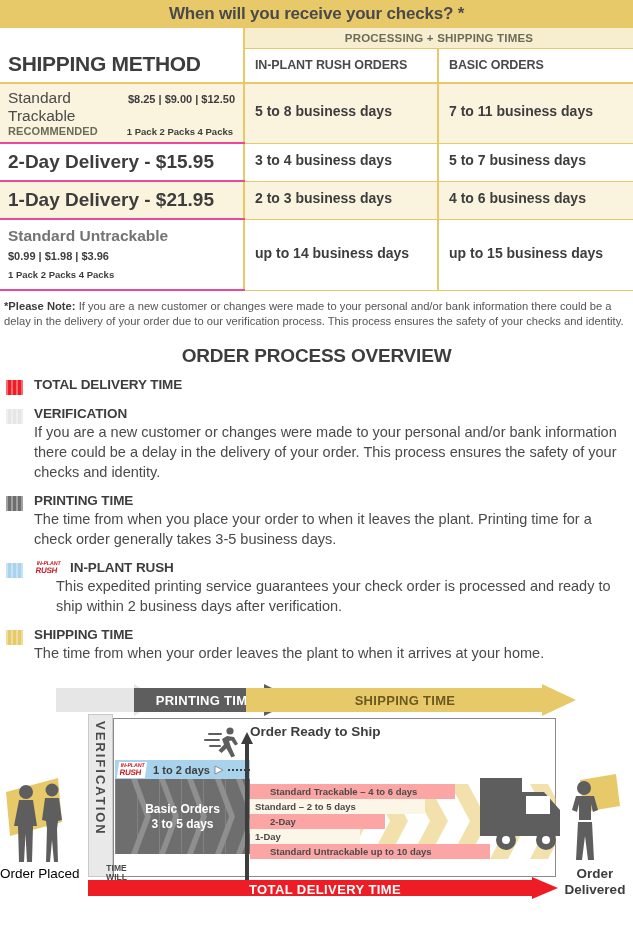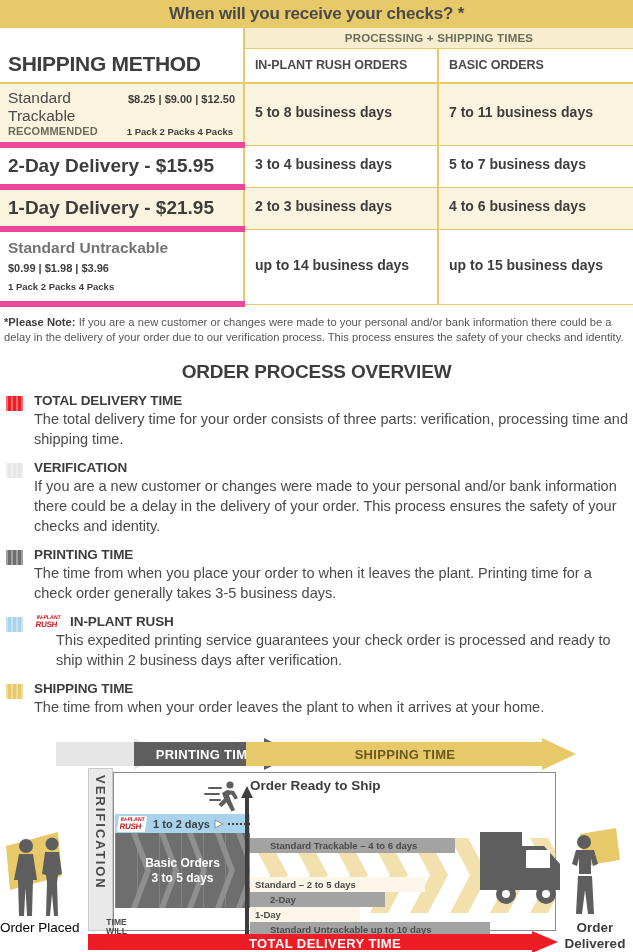--- a/index.html
+++ b/index.html
@@ -50,21 +50,21 @@
     padding:7px 0 7px 10px; letter-spacing:-0.1px;
     border-bottom:2px solid #e8c96a;
   }
   .hdr-sub.divider { border-left:2px solid #e8c96a; }
 
   .row-tint td { background:#faf3de; }
   .row-plain td { background:#ffffff; }
 
   .cell-method {
     padding:5px 8px; border-right:2px solid #e8c96a;
-    border-bottom:6px solid #ec4899;
+    border-bottom:2px solid #ec4899;
   }
   .cell-days {
     padding:5px 0 9px 10px; font-size:14px; color:#3d3d3d;
     border-bottom:1px solid #e8c96a;
     font-weight:bold;
   }
   .cell-days.divider { border-left:2px solid #e8c96a; }
 
   
   .m-line1 { display:flex; align-items:baseline; }
@@ -176,21 +176,21 @@
     position:absolute; left:228px; top:95px; width:22px; height:2px;
     background:repeating-linear-gradient(90deg,#3d3d3d 0 2px, transparent 2px 4px);
   }
   .up-arrow{ position:absolute; left:240px; top:58px; width:14px; height:148px; }
 
   .ship-rows{ position:absolute; left:250px; top:110px; width:210px; }
   .ship-row{
     height:15px; font-size:9.5px; font-weight:bold; color:#4a4a4a;
     display:flex; align-items:center; padding-left:5px; white-space:nowrap;
   }
-  .ship-row.tint{ background:#a3a3a3;padding-left:20px; }
+  .ship-row.tint{ background:#fca5a5;padding-left:20px; }
   .ship-row.plain{ background:#fbf6e8; }
 
   .ship-wedges{
     position:absolute; left:250px; top:110px; width:306px; height:75px;
     pointer-events:none;
   }
 
   .people{ position:absolute; left:0px; top:94px; width:78px; height:100px; }
   .truck{ position:absolute; left:480px; top:78px; width:150px; height:120px; }
 
@@ -287,21 +287,20 @@
     <span>If you are a new customer or changes were made to your personal and/or bank information there could be a delay in the delivery of your order due to our verification process.  This process ensures the safety of your checks and identity.</span>
   </div>
 
   <div class="overview-title">ORDER PROCESS OVERVIEW</div>
 
   <div>
     <div class="legend-item">
       <span class="swatch" style="background:#ee1c24"></span>
       <div class="legend-body">
         <div class="legend-head">TOTAL DELIVERY TIME</div>
-        <div class="legend-text">The total delivery time for your order consists of three parts: verification, processing time and shipping time.</div>
       </div>
     </div>
 
     <div class="legend-item">
       <span class="swatch" style="background:#e6e6e6"></span>
       <div class="legend-body">
         <div class="legend-head">VERIFICATION</div>
         <div class="legend-text">If you are a new customer or changes were made to your personal and/or bank information there could be a delay in the delivery of your order. This process ensures the safety of your checks and identity.</div>
       </div>
     </div>
@@ -420,21 +419,21 @@
         <polygon points="120,0 138,0 158,37 138,75 120,75 140,37"></polygon>
         <polygon points="160,0 178,0 198,37 178,75 160,75 180,37"></polygon>
         <polygon points="200,0 218,0 238,37 218,75 200,75 220,37"></polygon>
         <polygon points="240,0 258,0 278,37 258,75 240,75 260,37"></polygon>
         <polygon points="280,0 298,0 318,37 298,75 280,75 300,37"></polygon>
       </g>
     </svg>
 
     <div class="ship-rows">
       <div class="ship-row tint" style="width:205px;">Standard Trackable – 4 to 6 days</div>
-      <div class="ship-row plain" style="width:175px;margin-top:24px;">Standard – 2 to 5 days</div>
+      <div class="ship-row plain" style="width:175px;">Standard – 2 to 5 days</div>
       <div class="ship-row tint" style="width:135px;">2-Day</div>
       <div class="ship-row plain" style="width:110px;">1-Day</div>
       <div class="ship-row tint" style="width:240px;">Standard Untrackable up to 10 days</div>
     </div>
 
     <svg class="people" viewBox="0 0 78 100">
       <polygon points="6,24 58,10 62,54 10,68" fill="#e8c96a"></polygon>
       <g fill="#5e5e5e">
         <circle cx="26" cy="24" r="7"></circle>
         <path d="M19 32 h14 l4 26 h-4 l-1 36 h-5 l-1.5 -28 l-1.5 28 h-5 l-1 -36 h-4 z"></path>

